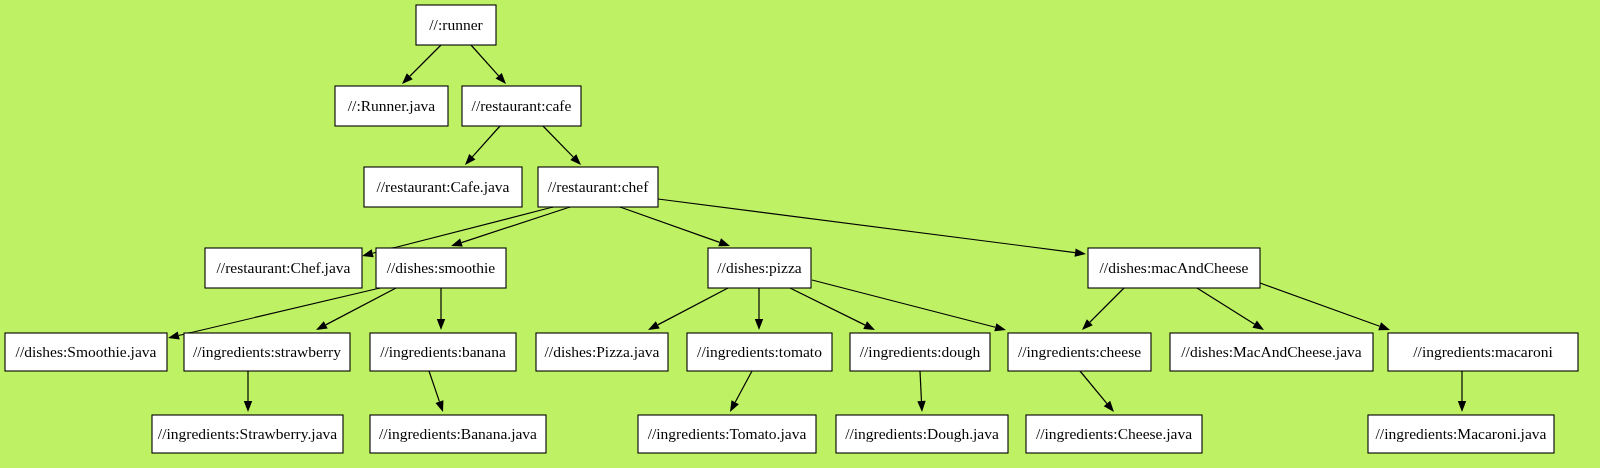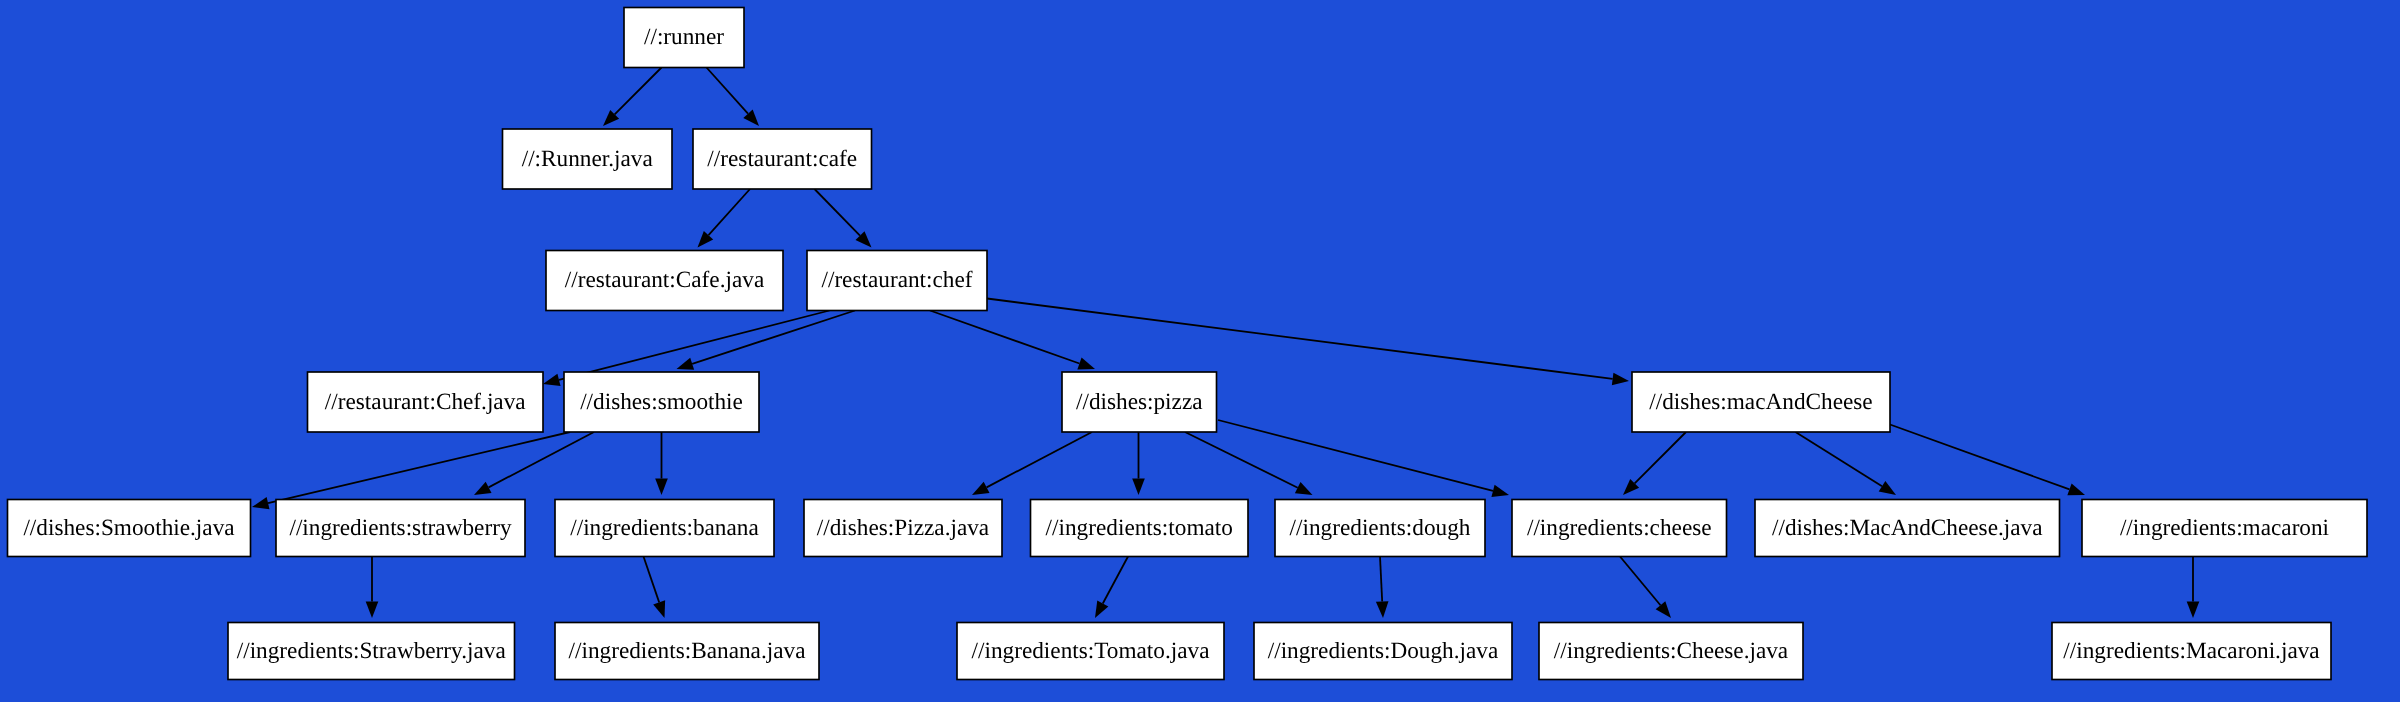--- a/index.html
+++ b/index.html
@@ -4,21 +4,21 @@
 <style>
   html, body {
     margin: 0;
     padding: 0;
     background: #ffffff;
   }
   #graph-root {
     position: relative;
     width: 1600px;
     height: 468px;
-    background: #1d4ed8;
+    background: #bef264;
     font-family: "Liberation Serif", "DejaVu Serif", serif;
     overflow: hidden;
   }
   #graph-svg {
     position: absolute;
     top: 0;
     left: 0;
     width: 1600px;
     height: 468px;
   }

